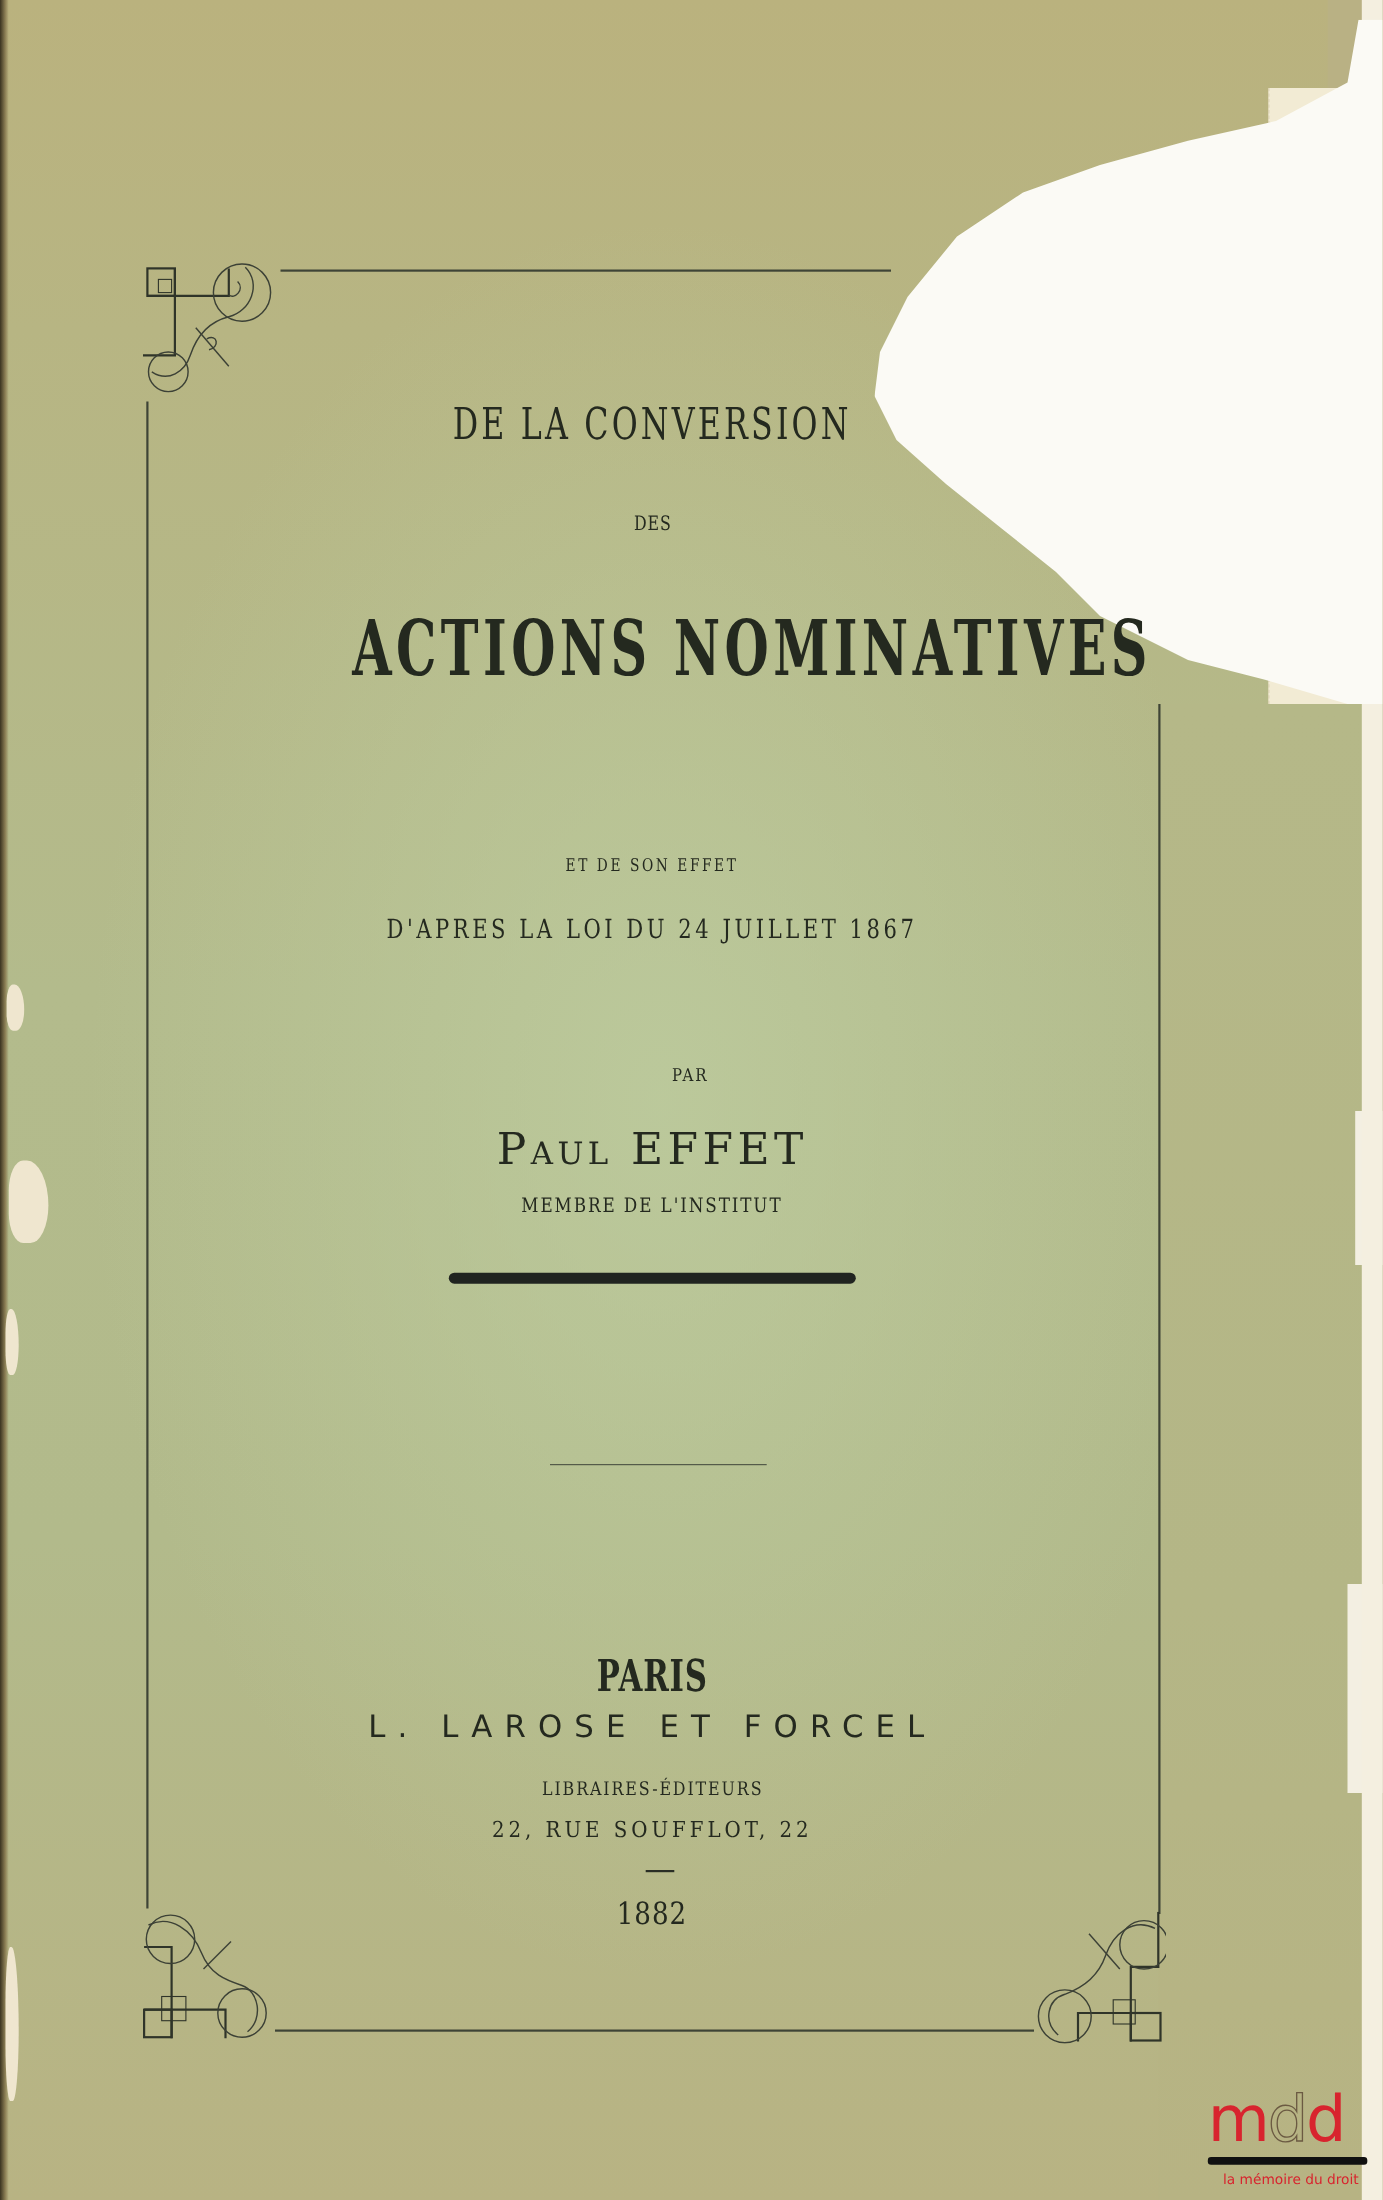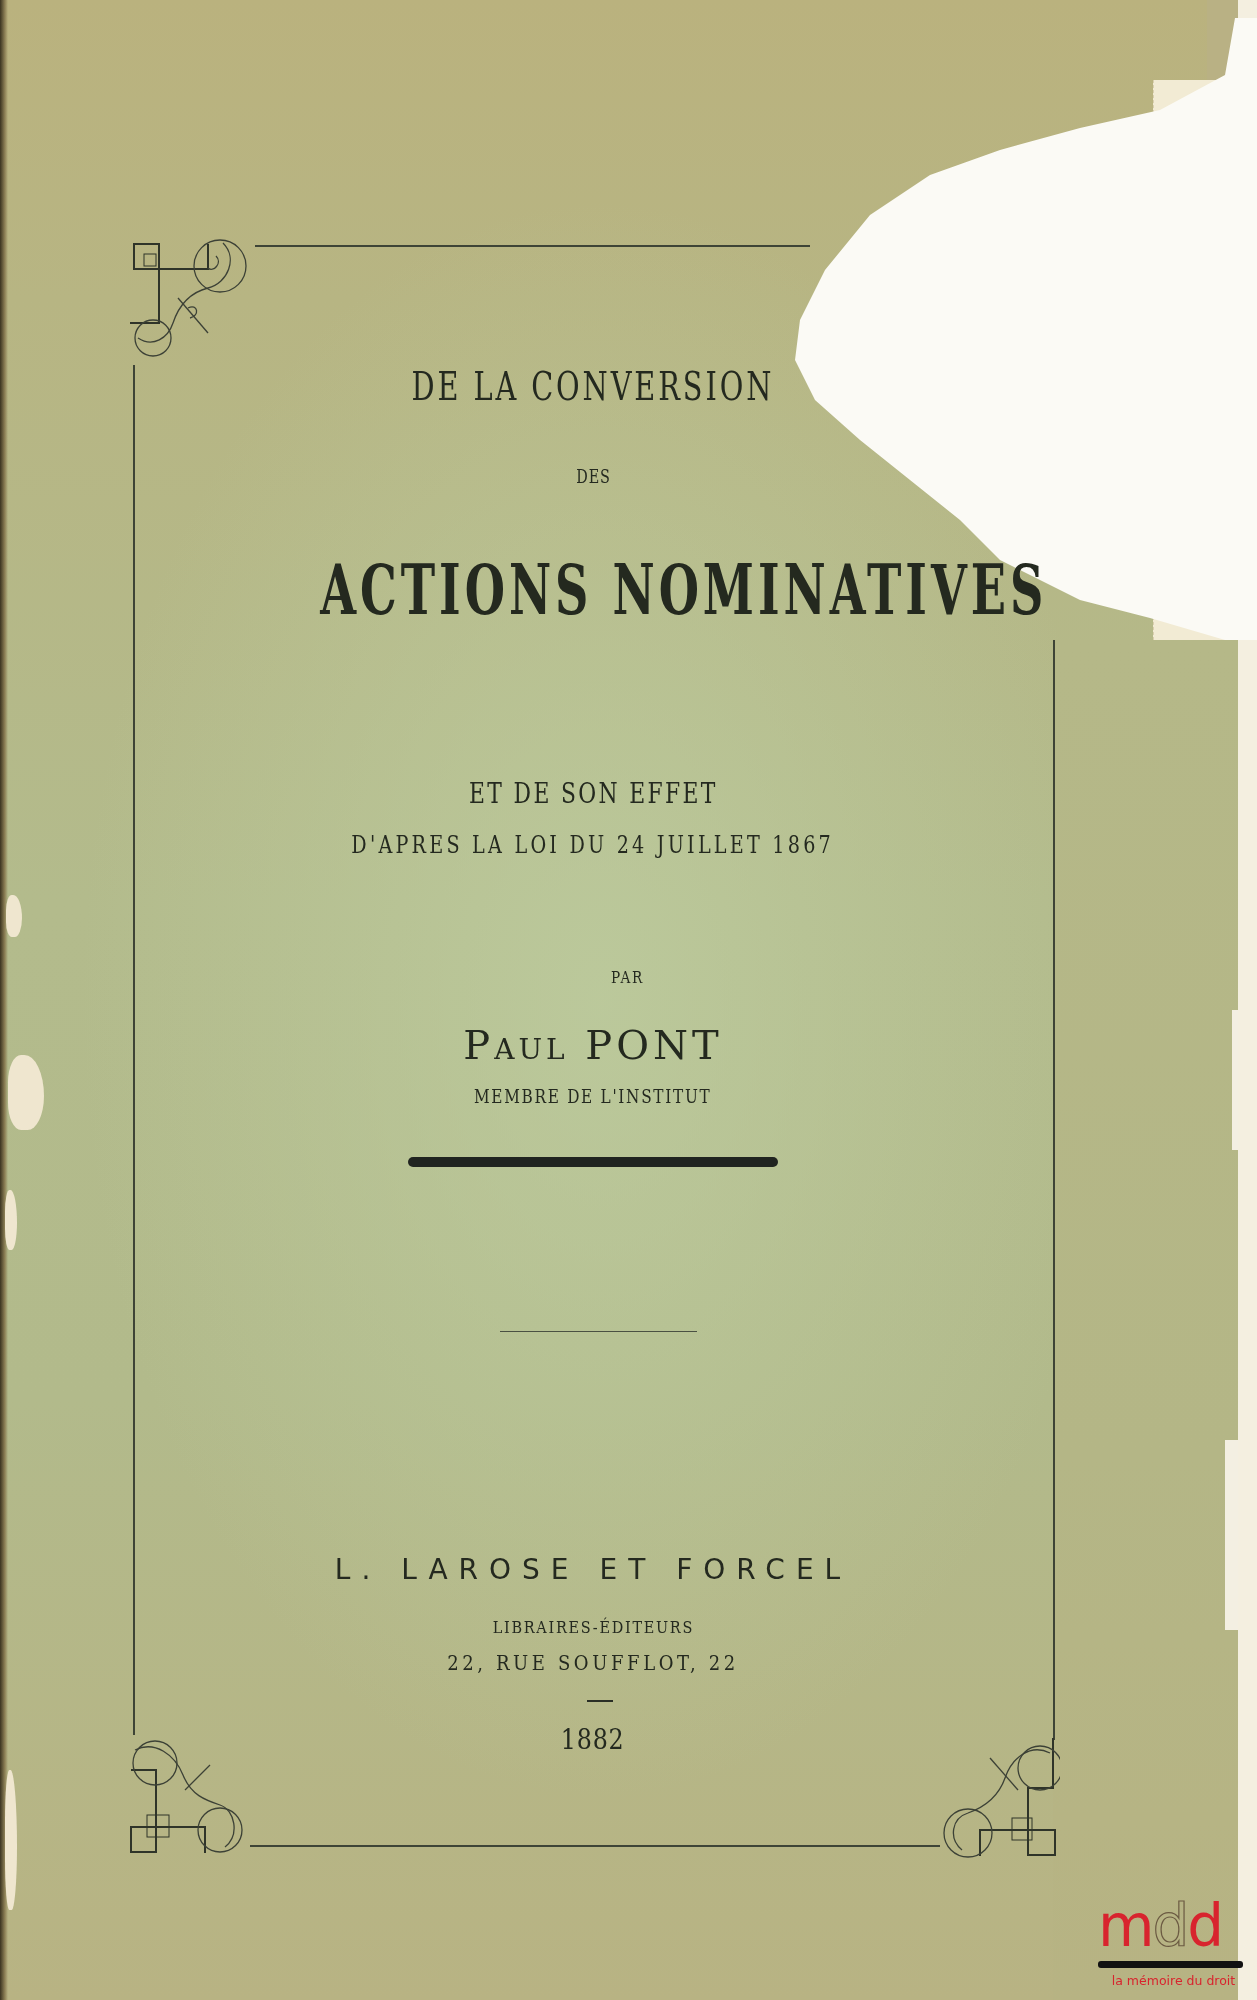--- a/index.html
+++ b/index.html
@@ -53,21 +53,21 @@
   }
   .cond { display: inline-block; transform-origin: center; }
   .t1 { top: 363px; font-size: 40px; letter-spacing: 4px; }
   .t1 .cond { transform: scaleX(0.72); }
   .t2 { top: 466px; font-size: 18px; letter-spacing: 1px; }
   .t2 .cond { transform: scaleX(0.8); }
   .t3 { top: 548px; font-size: 70px; letter-spacing: 6px; font-weight: bold; }
   .t3 .cond { transform: scaleX(0.66); }
   .t4 { top: 678px; font-size: 38px; letter-spacing: 3px; font-weight: bold; }
   .t4 .cond { transform: scaleX(0.72); }
-  .t5 { top: 777px; font-size: 28px; letter-spacing: 3px; }
+  .t5 { top: 777px; font-size: 16px; letter-spacing: 3px; }
   .t5 .cond { transform: scaleX(0.78); }
   .t6 { top: 831px; font-size: 24px; letter-spacing: 4px; }
   .t6 .cond { transform: scaleX(0.8); }
   .t7 { top: 968px; font-size: 16px; letter-spacing: 2px; margin-left: 34px; }
   .t7 .cond { transform: scaleX(0.85); }
   .t8 { top: 1022px; font-size: 40px; letter-spacing: 4px; font-variant: small-caps; }
   .t8 .cond { transform: scaleX(1.0); }
   .t9 { top: 1086px; font-size: 18px; letter-spacing: 2px; }
   .t9 .cond { transform: scaleX(0.85); }
   .t10 { top: 1120px; font-size: 17px; letter-spacing: 7px; }
@@ -167,26 +167,27 @@
     </g>
   </svg>
 
   <div class="line t1"><span class="cond">DE LA CONVERSION</span></div>
   <div class="line t2"><span class="cond">DES</span></div>
   <div class="line t3"><span class="cond">ACTIONS NOMINATIVES</span></div>
   <div class="line t5"><span class="cond">ET DE SON EFFET</span></div>
   <div class="line t6"><span class="cond">D'APRES LA LOI DU 24 JUILLET 1867</span></div>
 
   <div class="line t7"><span class="cond">PAR</span></div>
-  <div class="line t8"><span class="cond">Paul PONT</span></div>
+  <div class="line t8"><span class="cond">Paul EFFET</span></div>
   <div class="line t9"><span class="cond">MEMBRE DE L'INSTITUT</span></div>
   <div class="strike"></div>
 
   <div class="divider"></div>
 
+  <div class="line t11"><span class="cond">PARIS</span></div>
   <div class="line t12"><span class="cond">L. LAROSE ET FORCEL</span></div>
   <div class="line t13"><span class="cond">LIBRAIRES-ÉDITEURS</span></div>
   <div class="line t14"><span class="cond">22, RUE SOUFFLOT, 22</span></div>
   <div class="dash"></div>
   <div class="line t15"><span class="cond">1882</span></div>
 
   <div class="logo">
     <div class="logo-mark"><span>m</span><span class="mid">d</span><span>d</span></div>
     <div class="logo-bar"></div>
     <div class="logo-tag">la mémoire du droit</div>

